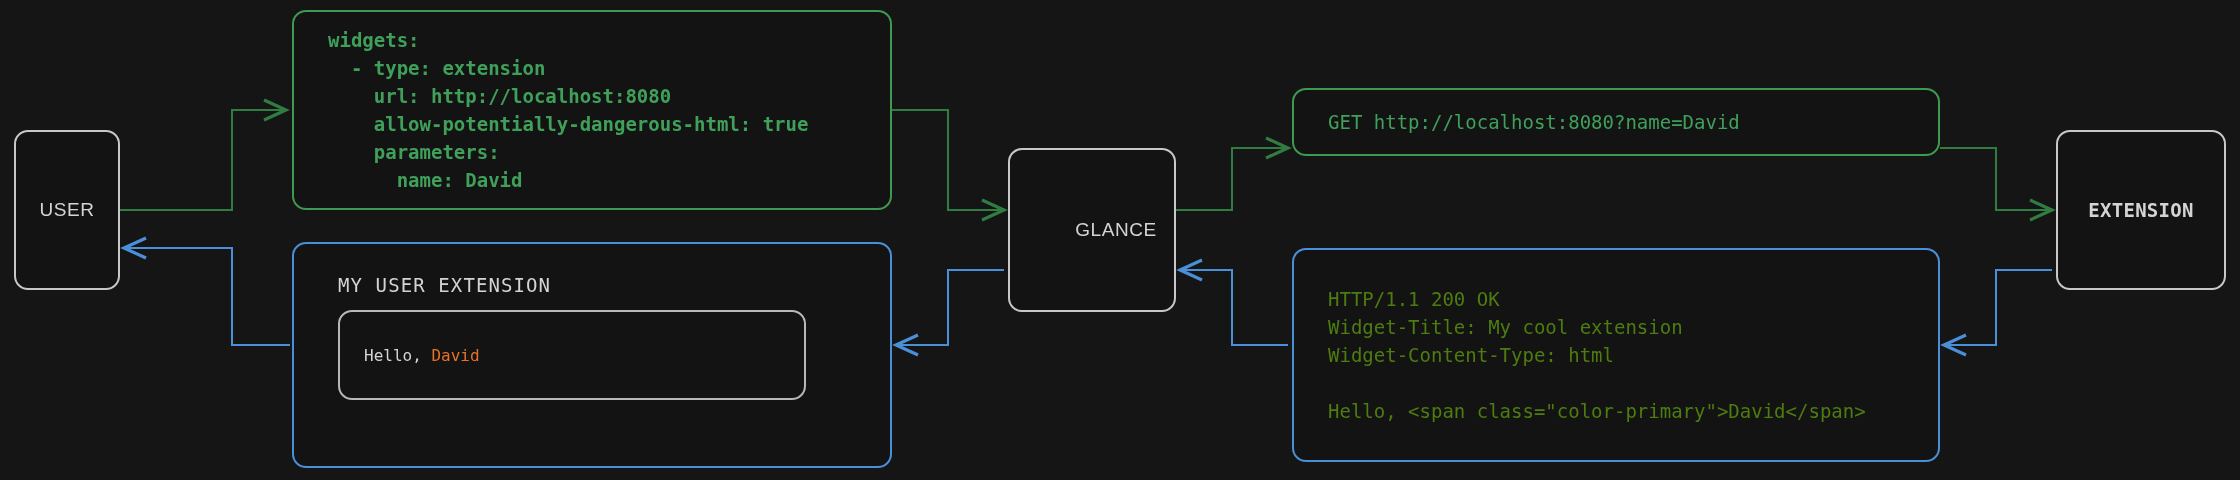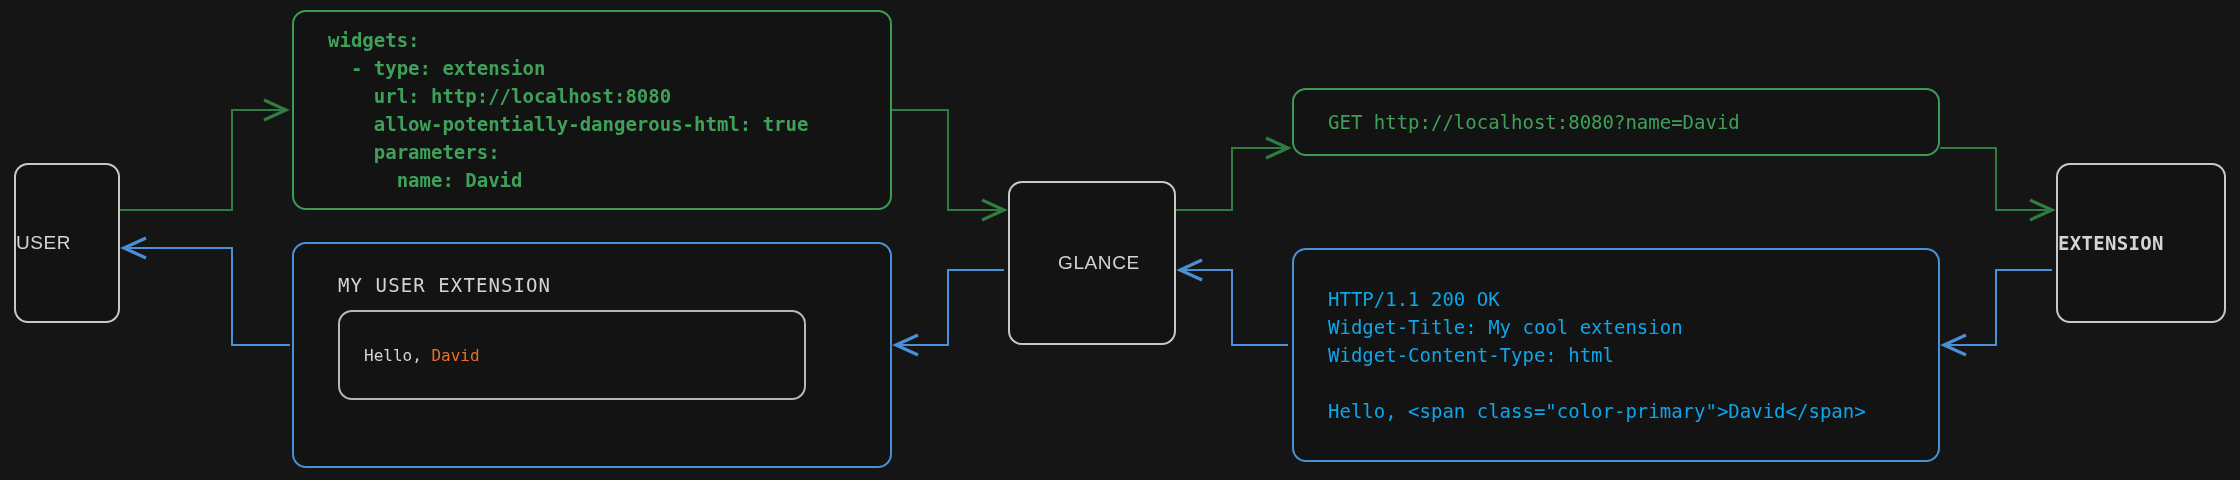--- a/index.html
+++ b/index.html
@@ -31,21 +31,21 @@
   .node {
     position: absolute;
     box-sizing: border-box;
     border-radius: 14px;
     background: #131313;
   }
   .node-plain {
     border: 2px solid #c8c8c8;
     display: flex;
     align-items: center;
-    margin-top: 33px;
+    justify-content: center;
   }
   .node-plain .node-label {
     color: #d4d4d4;
     font-size: 19px;
     letter-spacing: 0.6px;
     font-family: "Liberation Sans", sans-serif;
   }
   .node-plain.mono .node-label {
     font-family: "DejaVu Sans Mono", monospace;
     letter-spacing: 0.3px;
@@ -62,21 +62,21 @@
   }
   .code-block {
     white-space: pre;
     font-family: "DejaVu Sans Mono", monospace;
     font-size: 19px;
     line-height: 28px;
     color: #3fa05a;
     margin: 0;
   }
   .code-block.blue-text {
-    color: #0ea5e9;
+    color: #4d7c0f;
   }
   .widget-card {
     border: 2px solid #4a90d9;
     padding: 22px 30px;
   }
   .widget-title {
     color: #d4d4d4;
     font-family: "DejaVu Sans Mono", monospace;
     font-size: 19px;
     letter-spacing: 1.1px;

